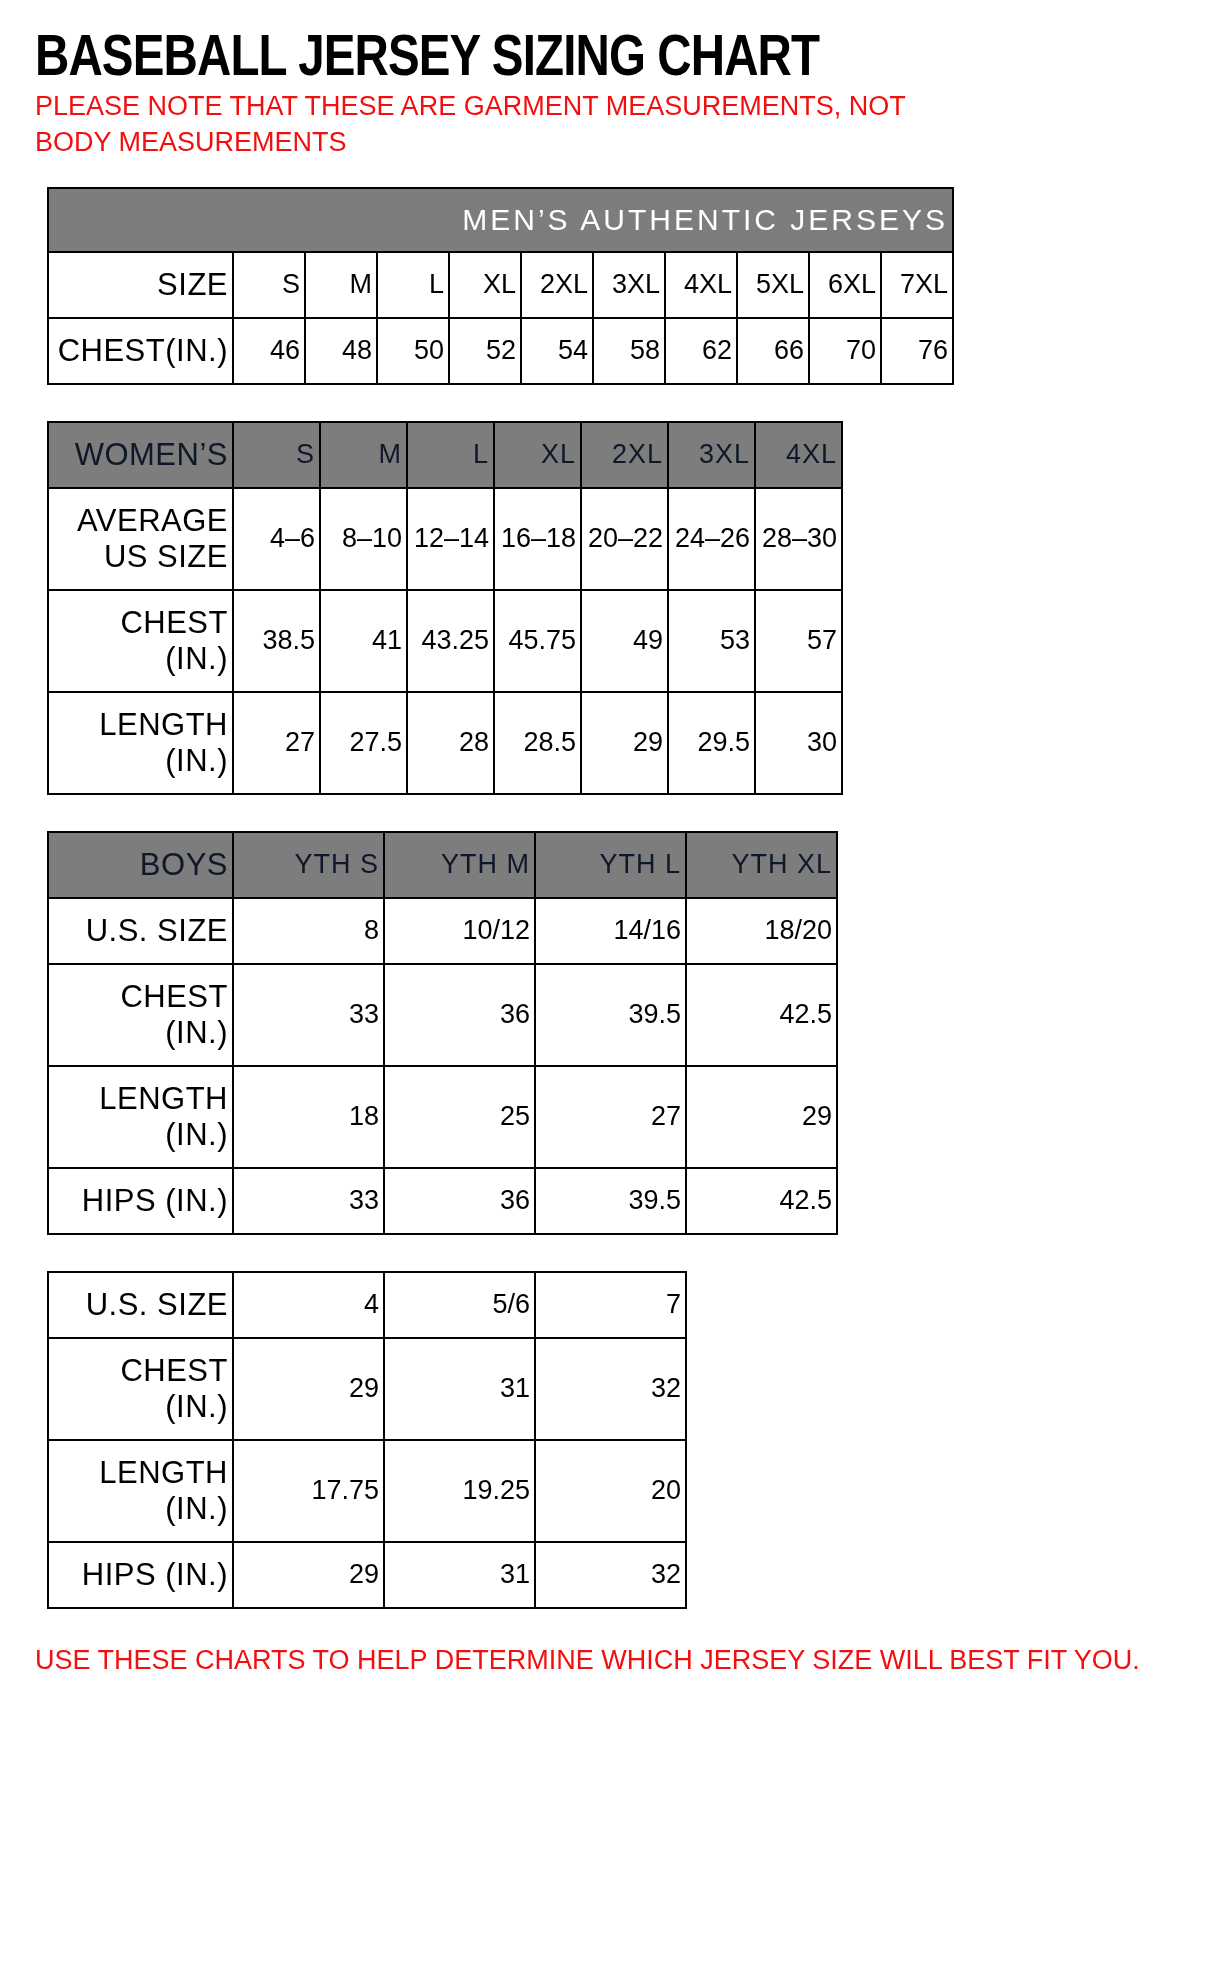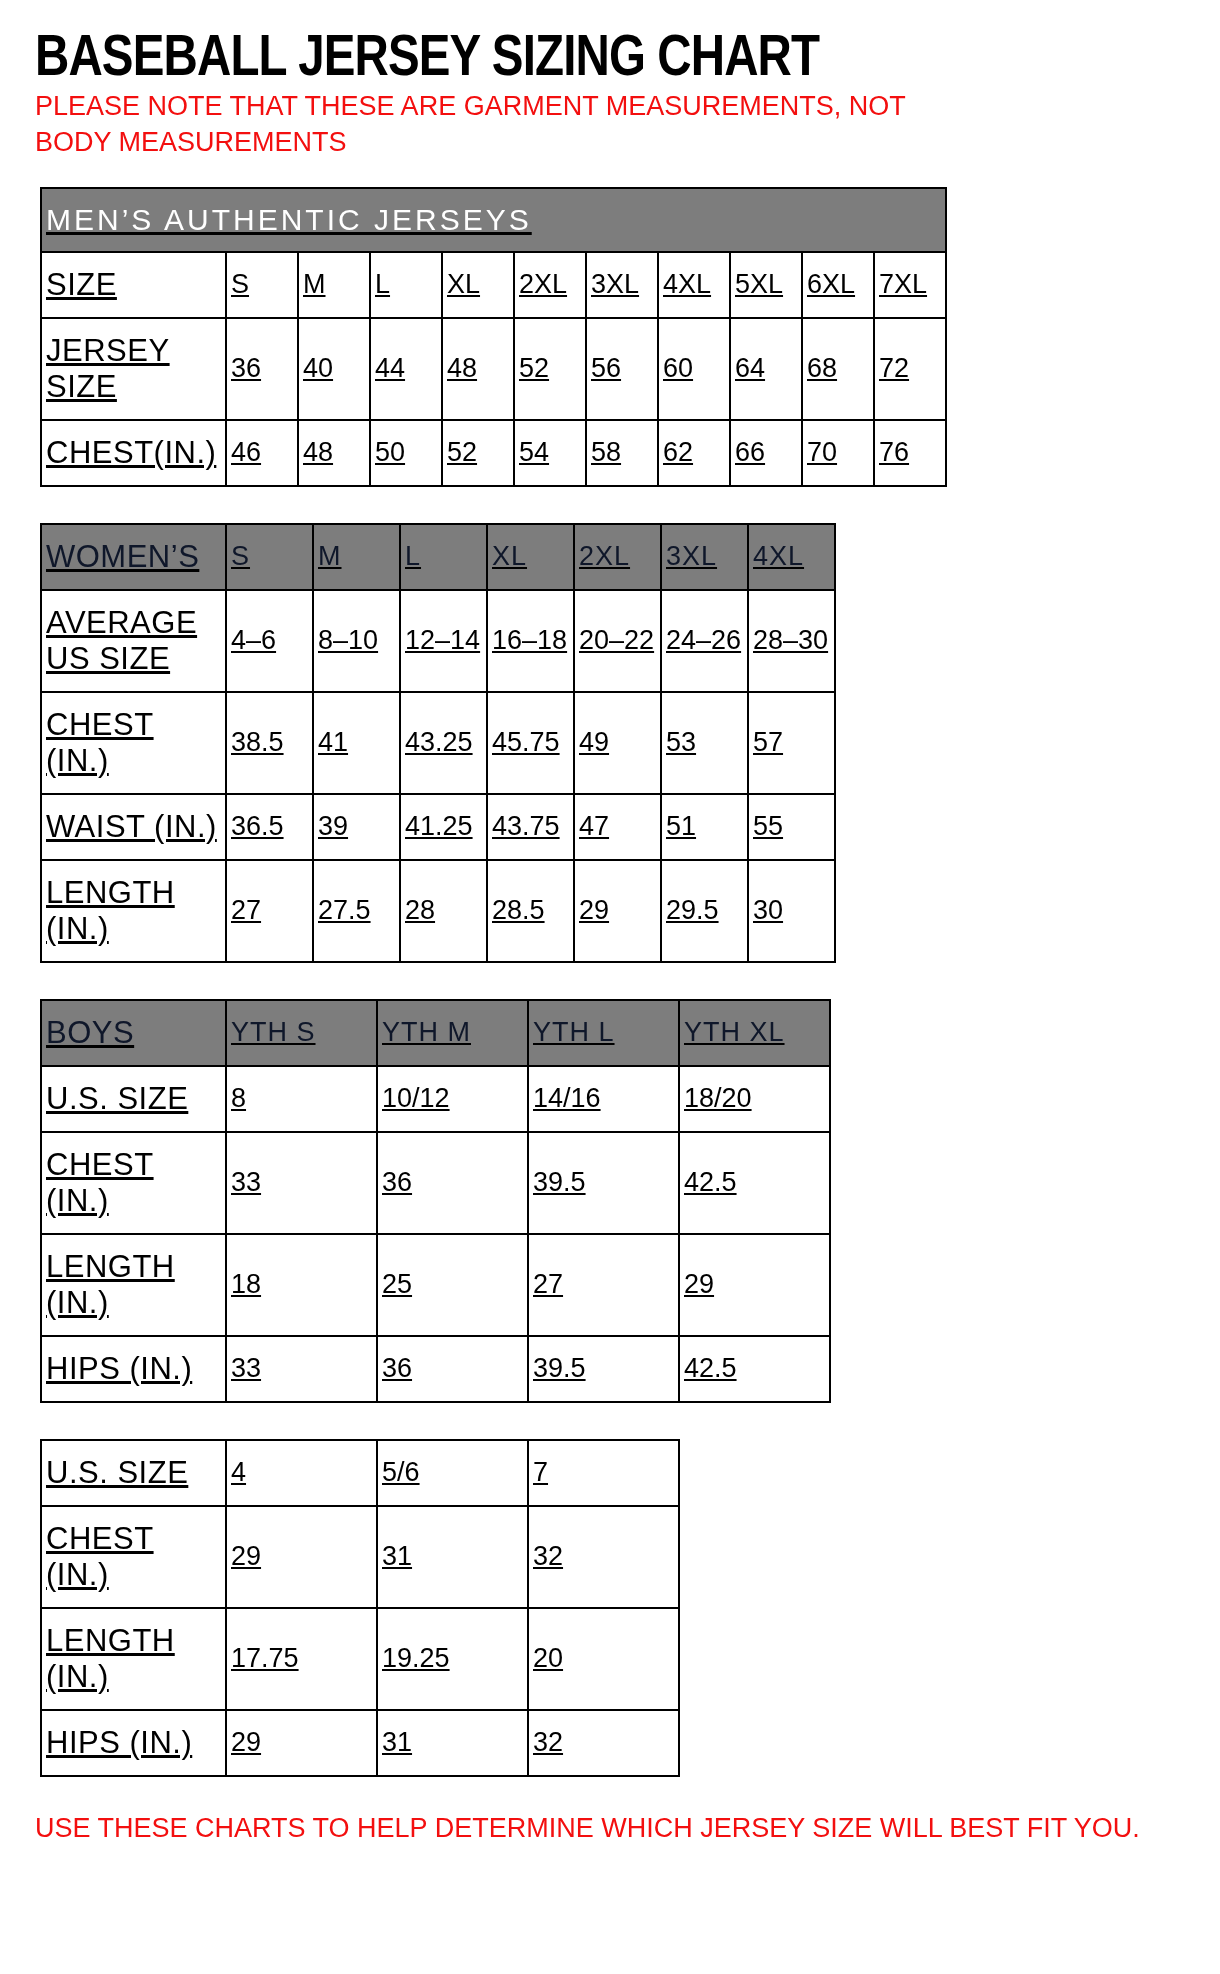--- a/index.html
+++ b/index.html
@@ -29,24 +29,23 @@
   .note{
     color:var(--accent);
     font-size:27px;
     line-height:1.35;
     max-width:900px;
     margin:6px 0 26px 0;
   }
   table.tbl{
     border-collapse:collapse;
     table-layout:fixed;
-    text-align:left;
-    font-size:27px;
-    margin:0 0 36px 5px;
-    text-decoration:underline;
+    text-align:right;
+    font-size:27px;
+    margin:0 0 36px 12px;
   }
   .tbl td,.tbl th{
     border:2px solid #000;
     padding:14px 4px;
     overflow:hidden;
   }
   .banner{
     background:var(--header-bg);
     color:#fff;
     font-weight:400;
@@ -99,33 +98,20 @@
     <td>L</td>
     <td>XL</td>
     <td>2XL</td>
     <td>3XL</td>
     <td>4XL</td>
     <td>5XL</td>
     <td>6XL</td>
     <td>7XL</td>
   </tr>
   <tr>
-    <td class="lbl">JERSEY SIZE</td>
-    <td>36</td>
-    <td>40</td>
-    <td>44</td>
-    <td>48</td>
-    <td>52</td>
-    <td>56</td>
-    <td>60</td>
-    <td>64</td>
-    <td>68</td>
-    <td>72</td>
-  </tr>
-  <tr>
     <td class="lbl">CHEST(IN.)</td>
     <td>46</td>
     <td>48</td>
     <td>50</td>
     <td>52</td>
     <td>54</td>
     <td>58</td>
     <td>62</td>
     <td>66</td>
     <td>70</td>
@@ -164,30 +150,20 @@
     <td class="lbl">CHEST (IN.)</td>
     <td>38.5</td>
     <td>41</td>
     <td>43.25</td>
     <td>45.75</td>
     <td>49</td>
     <td>53</td>
     <td>57</td>
   </tr>
   <tr>
-    <td class="lbl">WAIST (IN.)</td>
-    <td>36.5</td>
-    <td>39</td>
-    <td>41.25</td>
-    <td>43.75</td>
-    <td>47</td>
-    <td>51</td>
-    <td>55</td>
-  </tr>
-  <tr>
     <td class="lbl">LENGTH (IN.)</td>
     <td>27</td>
     <td>27.5</td>
     <td>28</td>
     <td>28.5</td>
     <td>29</td>
     <td>29.5</td>
     <td>30</td>
   </tr>
 </tbody>

